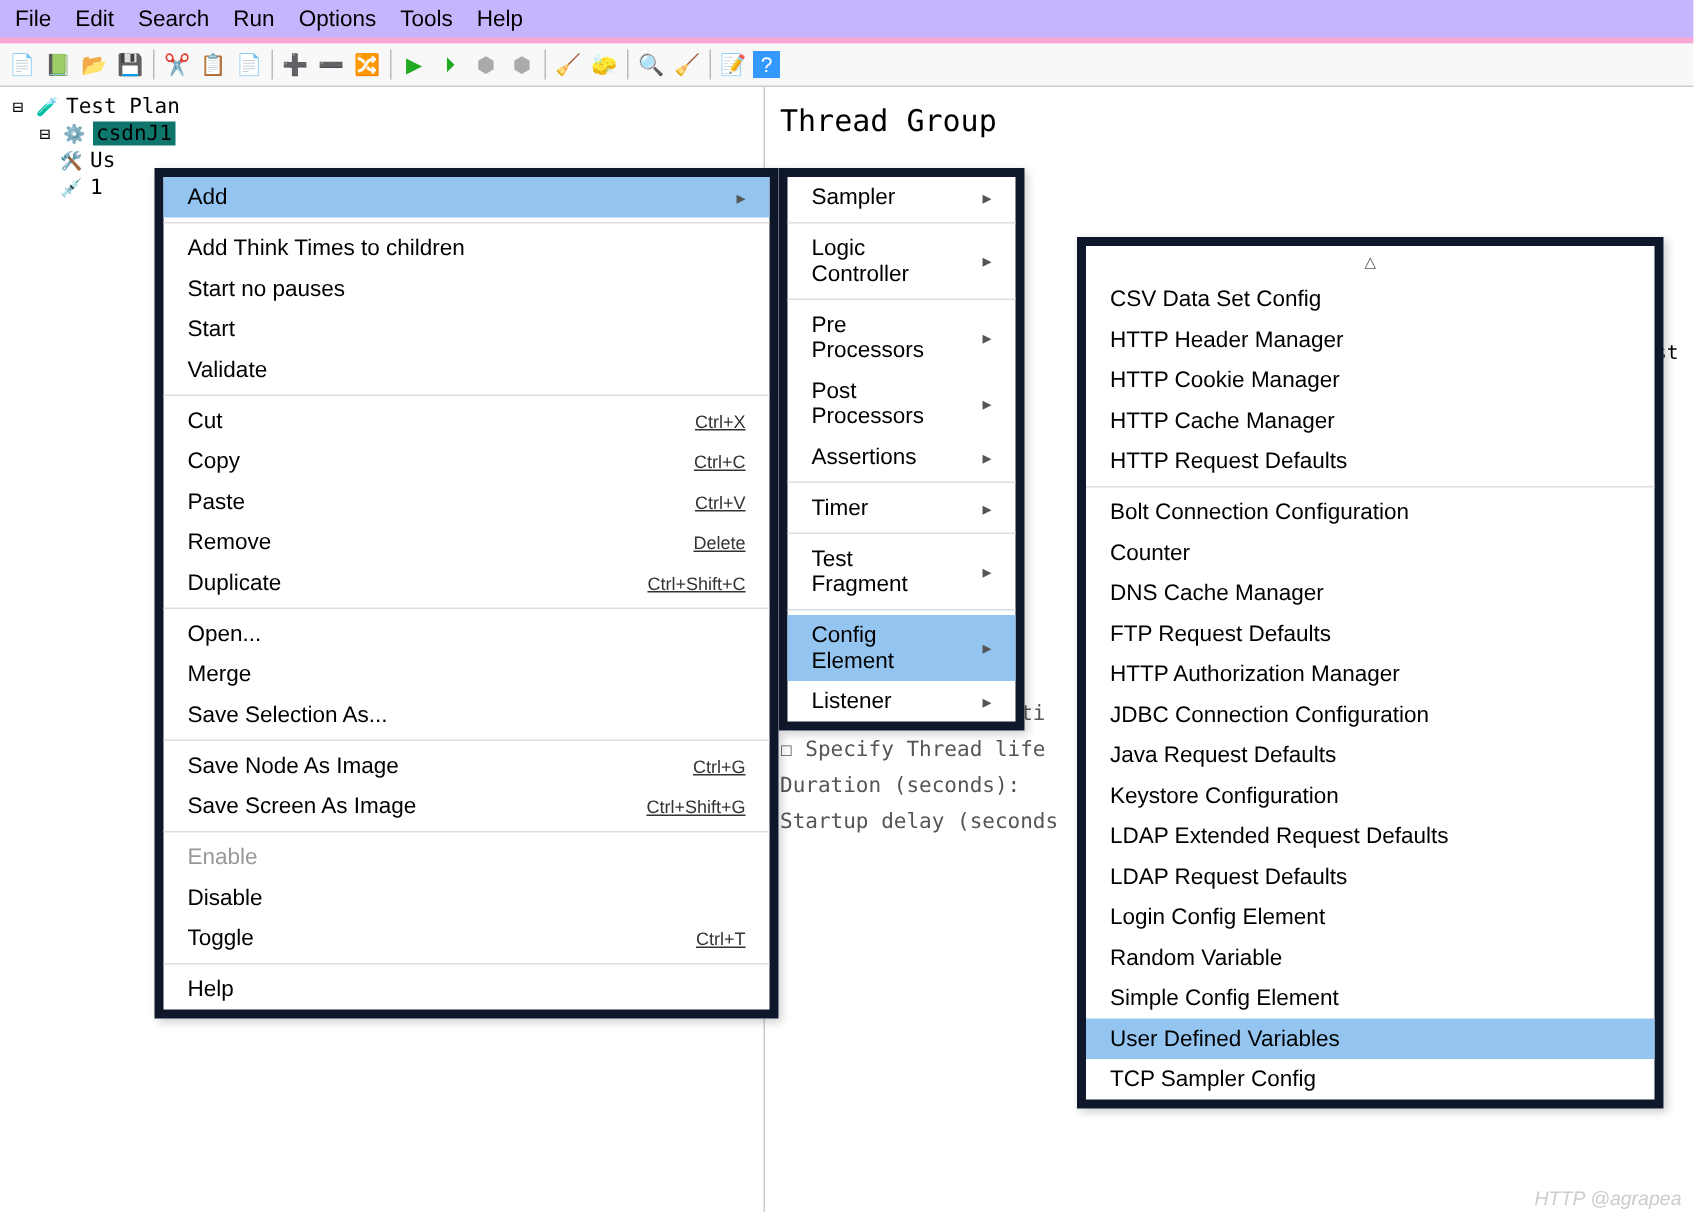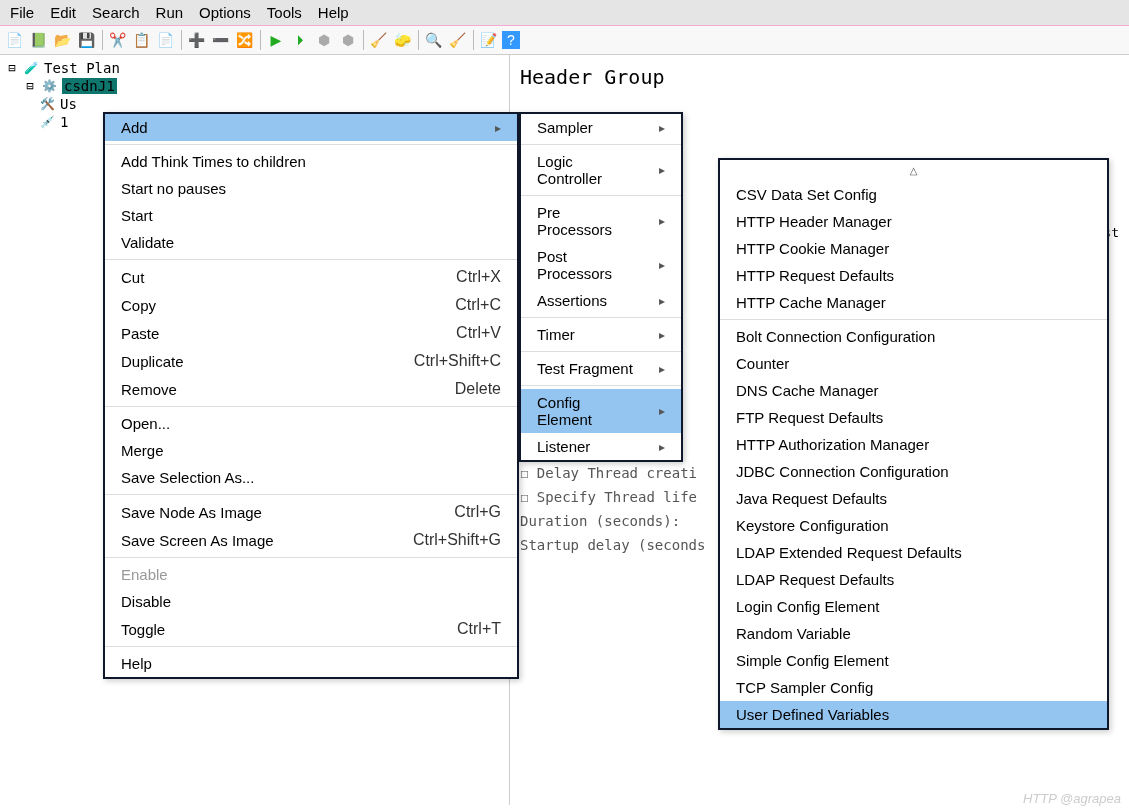--- a/index.html
+++ b/index.html
@@ -1,37 +1,37 @@
 <!DOCTYPE html>
 <html><head>
 <meta charset="utf-8">
 <style>
 * { box-sizing: border-box; margin: 0; padding: 0; }
 body { font-family: Arial, sans-serif; font-size: 13px; background: #fff; width: 1129px; height: 810px; overflow: hidden; position: relative; }
-.menubar { display: flex; gap: 4px; padding: 2px 4px; border-bottom: 1px solid #f9a8d4; background: #e5e5e5; }
+.menubar { display: flex; gap: 4px; padding: 2px 4px; border-bottom: 4px solid #f9a8d4; background: #c4b5fd; }
 .menubar span { padding: 2px 6px; cursor: default; font-size: 15px; }
 .toolbar { display: flex; align-items: center; gap: 2px; padding: 3px 4px; border-bottom: 1px solid #ccc; background: #f8f8f8; }
 .toolbar .tb { width: 22px; height: 22px; display: flex; align-items: center; justify-content: center; font-size: 14px; }
 .toolbar .sep { width: 1px; height: 20px; background: #bbb; margin: 0 2px; }
 .main { display: flex; height: calc(100% - 60px); }
 .tree { width: 510px; border-right: 1px solid #ccc; padding: 4px; font-family: monospace; font-size: 14px; position: relative; }
 .tree-row { display: flex; align-items: center; gap: 4px; padding: 1px 0; white-space: nowrap; }
 .tree-row .ic { width: 16px; height: 16px; display: inline-flex; align-items: center; justify-content: center; font-size: 12px; }
 .tree-row .sel { background: #0f766e; padding: 0 2px; }
 .indent1 { padding-left: 18px; }
 .indent2 { padding-left: 36px; }
 .right { flex: 1; position: relative; padding: 10px; }
 .panel-title { font-family: monospace; font-size: 20px; }
 .bg-content { position: absolute; top: 60px; left: 10px; right: 10px; font-family: monospace; font-size: 14px; color: #555; }
 .bg-content > div { margin-bottom: 8px; }
-.ctxmenu { position: absolute; background: #fff; border: 2px solid #0f172a; box-shadow: 2px 2px 6px rgba(0,0,0,.2); font-size: 15px; z-index: 10; }
+.ctxmenu { position: absolute; background: #fff; border: 6px solid #0f172a; box-shadow: 2px 2px 6px rgba(0,0,0,.2); font-size: 15px; z-index: 10; }
 .ctxmenu .item { display: flex; justify-content: space-between; align-items: center; padding: 5px 16px; cursor: default; }
 .ctxmenu .item.hl { background: #93c5f0; }
 .ctxmenu .item.dis { color: #999; }
-.ctxmenu .shortcut { color: #333; margin-left: 40px; font-size: 16px; }
+.ctxmenu .shortcut { color: #333; margin-left: 40px; font-size: 12px; text-decoration: underline; }
 .ctxmenu .arrow { color: #555; font-size: 12px; margin-left: 20px; }
 .ctxmenu hr { border: none; border-top: 1px solid #ddd; margin: 3px 0; }
 #ctx1 { left: 103px; top: 112px; width: 416px; }
 #ctx2 { left: 519px; top: 112px; width: 164px; }
 #ctx3 { left: 718px; top: 158px; width: 391px; }
 .watermark { position: absolute; right: 8px; bottom: 4px; color: #ccc; font-size: 13px; font-style: italic; }
 .triangle { font-size: 10px; color: #555; }
 </style>
 </head>
 <body>
@@ -91,21 +91,21 @@
       <span class="ic">🛠️</span>
       <span>Us</span>
     </div>
     <div class="tree-row indent2">
       <span class="ic">💉</span>
       <span>1</span>
     </div>
   </div>
 
   <div class="right">
-    <div class="panel-title">Header Group</div>
+    <div class="panel-title">Thread Group</div>
     <div style="position:absolute;right:10px;top:170px;font-family:monospace">st</div>
     <div class="bg-content" style="top:410px">
       <div>☐ <span>Delay Thread creati</span></div>
       <div>☐ <span>Specify Thread life</span></div>
       <div>Duration (seconds):</div>
       <div>Startup delay (seconds</div>
     </div>
   </div>
 </div>
 
@@ -134,26 +134,26 @@
     </div>
   <div class="item">
       <span>Copy</span>
       <span class="shortcut">Ctrl+C</span>
     </div>
   <div class="item">
       <span>Paste</span>
       <span class="shortcut">Ctrl+V</span>
     </div>
   <div class="item">
+      <span>Remove</span>
+      <span class="shortcut">Delete</span>
+    </div>
+  <div class="item">
       <span>Duplicate</span>
       <span class="shortcut">Ctrl+Shift+C</span>
-    </div>
-  <div class="item">
-      <span>Remove</span>
-      <span class="shortcut">Delete</span>
     </div>
   <hr>
   <div class="item">
       <span>Open...</span>
     </div>
   <div class="item">
       <span>Merge</span>
     </div>
   <div class="item">
       <span>Save Selection As...</span>
@@ -235,25 +235,25 @@
   <div class="item">
       <span>CSV Data Set Config</span>
     </div>
   <div class="item">
       <span>HTTP Header Manager</span>
     </div>
   <div class="item">
       <span>HTTP Cookie Manager</span>
     </div>
   <div class="item">
+      <span>HTTP Cache Manager</span>
+    </div>
+  <div class="item">
       <span>HTTP Request Defaults</span>
     </div>
-  <div class="item">
-      <span>HTTP Cache Manager</span>
-    </div>
   <hr>
   <div class="item">
       <span>Bolt Connection Configuration</span>
     </div>
   <div class="item">
       <span>Counter</span>
     </div>
   <div class="item">
       <span>DNS Cache Manager</span>
     </div>
@@ -279,22 +279,22 @@
       <span>LDAP Request Defaults</span>
     </div>
   <div class="item">
       <span>Login Config Element</span>
     </div>
   <div class="item">
       <span>Random Variable</span>
     </div>
   <div class="item">
       <span>Simple Config Element</span>
-    </div>
-  <div class="item">
-      <span>TCP Sampler Config</span>
     </div>
   <div class="item hl">
       <span>User Defined Variables</span>
     </div>
+  <div class="item">
+      <span>TCP Sampler Config</span>
+    </div>
 </div>
 
 <div class="watermark">HTTP @agrapea</div>
 
 </body></html>

